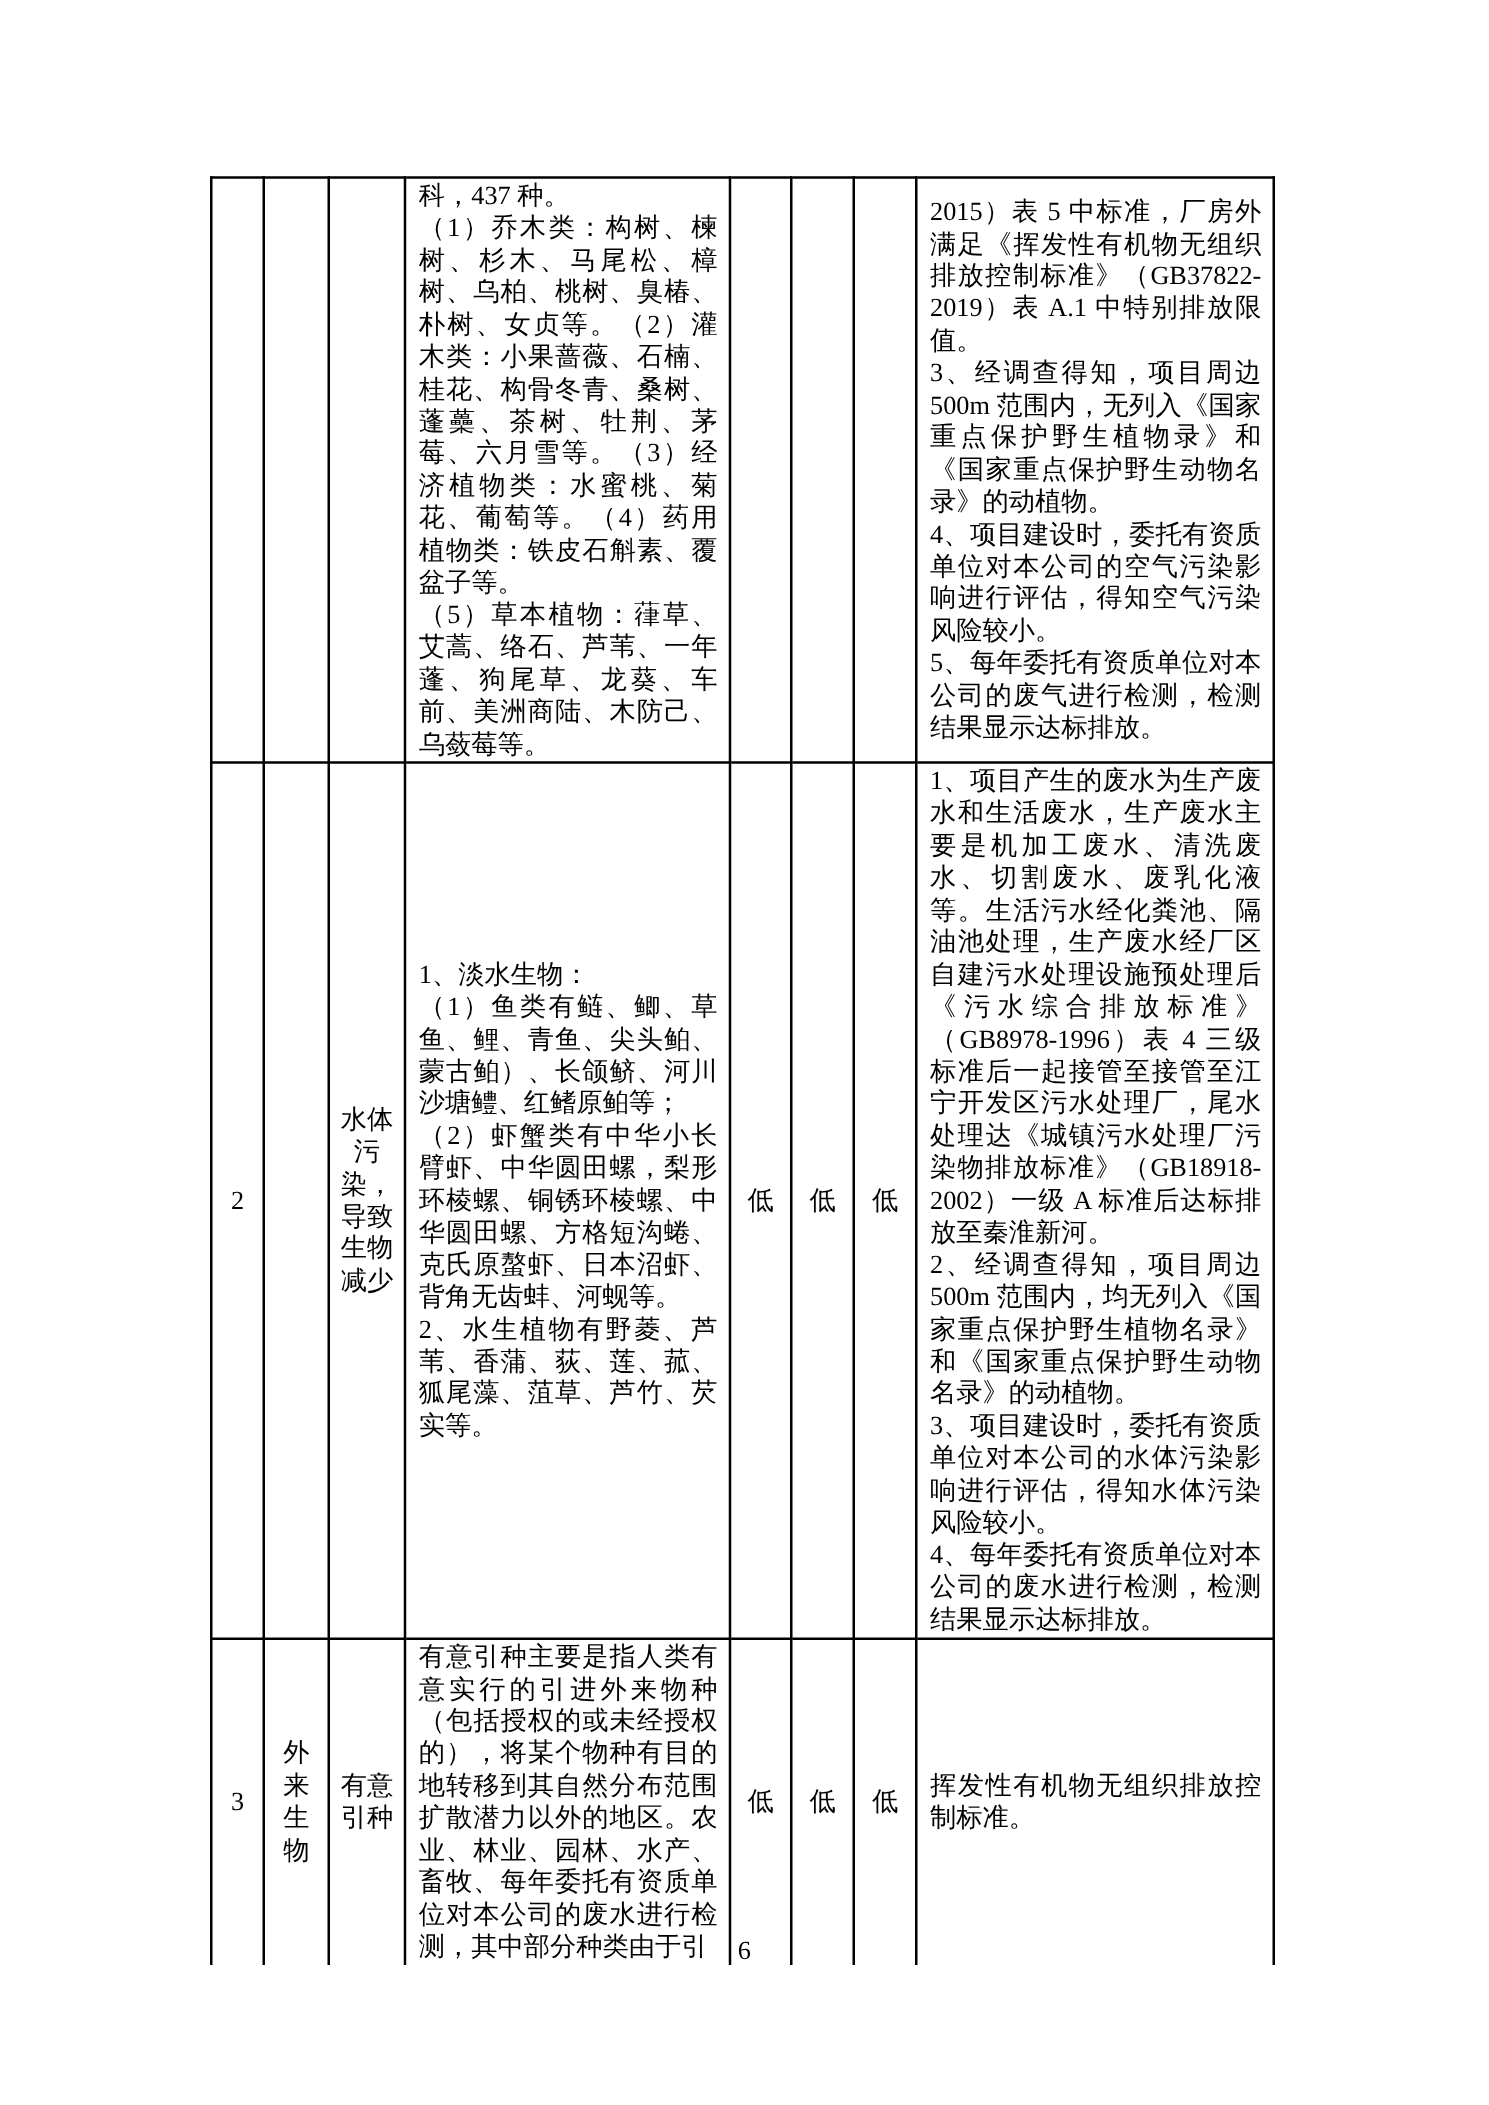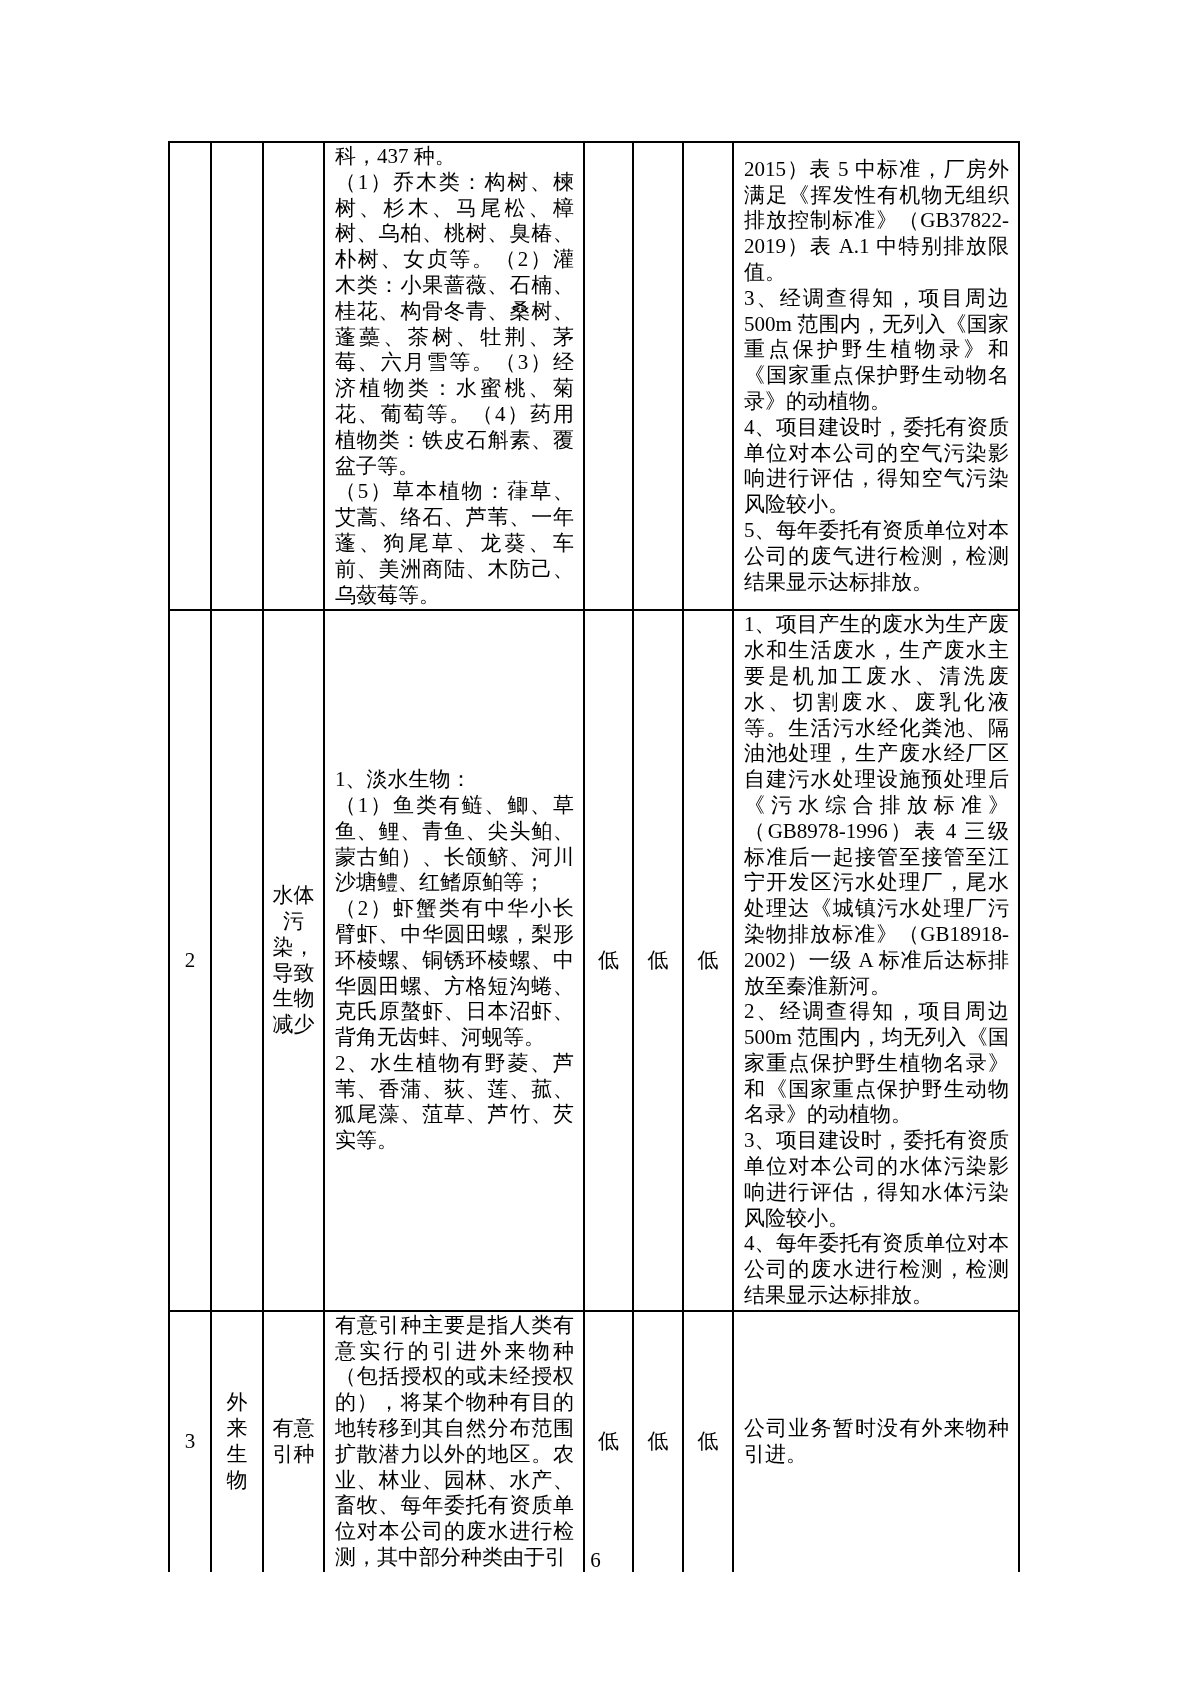--- a/index.html
+++ b/index.html
@@ -115,20 +115,20 @@
       <td class="cell-vert">外
 来
 生
 物</td>
       <td class="cell-vert">有意
 引种</td>
       <td class="cell-text vtop">有意引种主要是指人类有意实行的引进外来物种（包括授权的或未经授权的），将某个物种有目的地转移到其自然分布范围扩散潜力以外的地区。农业、林业、园林、水产、畜牧、每年委托有资质单位对本公司的废水进行检测，其中部分种类由于引</td>
       <td class="rating">低</td>
       <td class="rating">低</td>
       <td class="rating">低</td>
-      <td class="cell-text">公司业务暂时没有外来物种引进。</td>
+      <td class="cell-text">挥发性有机物无组织排放控制标准。</td>
     </tr>
   </tbody>
     </table>
 
   <div class="page-number">6</div>
 
 </div>
 
 </body></html>

